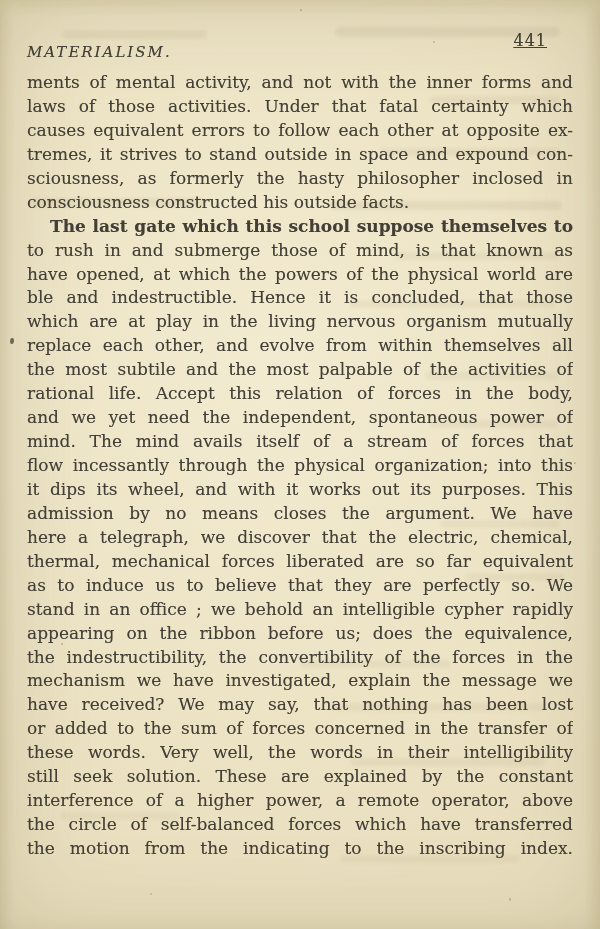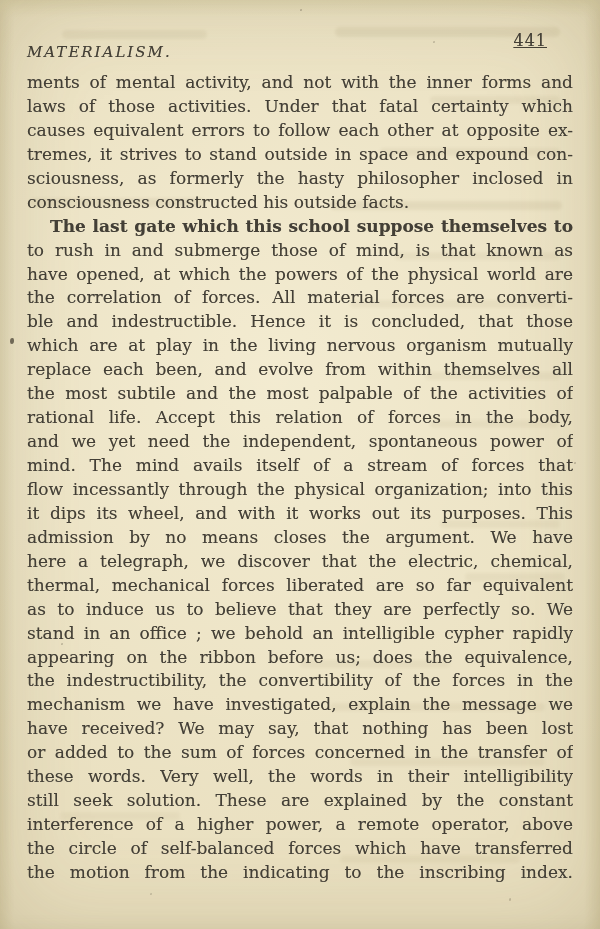--- a/index.html
+++ b/index.html
@@ -111,24 +111,23 @@
   <main class="text-block" id="text-block">
       <div class="line">ments of mental activity, and not with the inner forms and</div>
       <div class="line">laws of those activities. Under that fatal certainty which</div>
       <div class="line">causes equivalent errors to follow each other at opposite ex-</div>
       <div class="line">tremes, it strives to stand outside in space and expound con-</div>
       <div class="line">sciousness, as formerly the hasty philosopher inclosed in</div>
       <div class="line rag">consciousness constructed his outside facts.</div>
       <div class="line indent">The last gate which this school suppose themselves to</div>
       <div class="line">to rush in and submerge those of mind, is that known as</div>
       <div class="line">have opened, at which the powers of the physical world are</div>
-      <div class="line">the correlation of forces. All material forces are converti-</div>
       <div class="line">ble and indestructible. Hence it is concluded, that those</div>
       <div class="line">which are at play in the living nervous organism mutually</div>
-      <div class="line">replace each been, and evolve from within themselves all</div>
+      <div class="line">replace each other, and evolve from within themselves all</div>
       <div class="line">the most subtile and the most palpable of the activities of</div>
       <div class="line">rational life. Accept this relation of forces in the body,</div>
       <div class="line">and we yet need the independent, spontaneous power of</div>
       <div class="line">mind. The mind avails itself of a stream of forces that</div>
       <div class="line">flow incessantly through the physical organization; into this</div>
       <div class="line">it dips its wheel, and with it works out its purposes. This</div>
       <div class="line">admission by no means closes the argument. We have</div>
       <div class="line">here a telegraph, we discover that the electric, chemical,</div>
       <div class="line">thermal, mechanical forces liberated are so far equivalent</div>
       <div class="line">as to induce us to believe that they are perfectly so. We</div>

